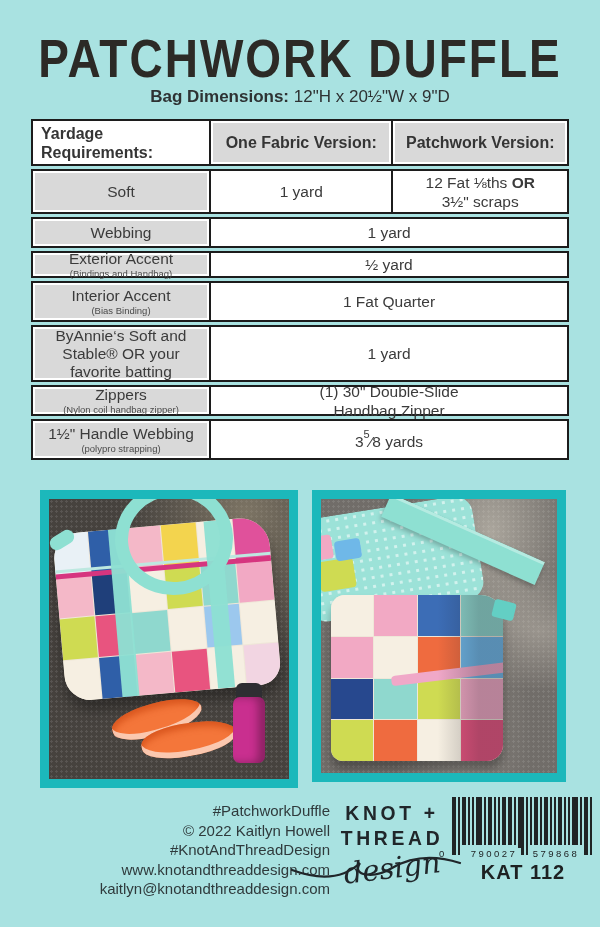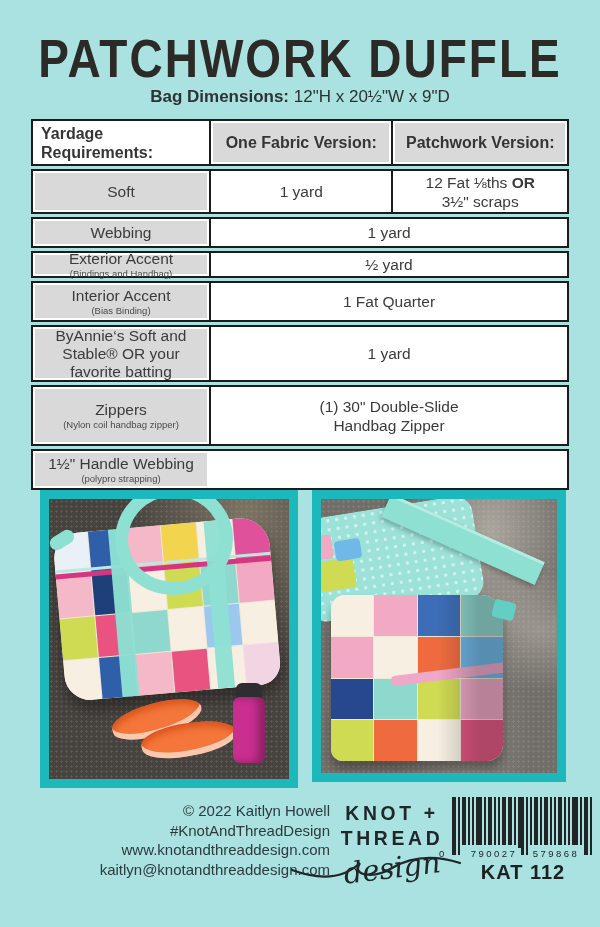--- a/index.html
+++ b/index.html
@@ -210,41 +210,46 @@
             <span class="lbl" style="padding:14px 8px">ByAnnie‘s Soft and Stable® OR your favorite batting</span>
           </div>
       </div>
       <div class="cell cgrow">
         <div class="vwrap">
             <span class="val">1 yard</span>
           </div>
       </div>
     </div>
 
-    <div class="trow" style="height:61px">
+    <div class="trow" style="height:31px">
       <div class="cell c1">
         <div class="gfill">
           <span class="lbl">Zippers</span>
           <span class="sub">(Nylon coil handbag zipper)</span>
         </div>
       </div>
       <div class="cell cgrow">
         <div class="vwrap">
             <span class="val">(1) 30" Double-Slide
 Handbag Zipper</span>
           </div>
       </div>
     </div>
 
     <div class="trow" style="height:41px">
       <div class="cell c1">
         <div class="gfill">
           <span class="lbl">1½" Handle Webbing</span>
           <span class="sub">(polypro strapping)</span>
         </div>
+      </div>
+      <div class="cell cgrow">
+        <div class="vwrap">
+            <span class="val"><span>3</span><sup class="fr">5</sup><span>⁄8</span><span> yards</span></span>
+          </div>
       </div>
     </div>
   </div>
 
   <div class="photo-frame pf-left">
     <div class="photo ph-left">
       <div class="bag">
         <div class="pgrid pgrid-6">
             <div style="background: rgb(233, 241, 246);"></div>
             <div style="background: rgb(47, 95, 168);"></div>
@@ -313,20 +318,21 @@
             <div style="background: rgb(232, 84, 127);"></div>
           </div>
         <div class="binding"></div>
         <div class="cube-shade"></div>
       </div>
       <div class="tabR"></div>
     </div>
   </div>
 
   <div class="footer-lines">
+    <div>#PatchworkDuffle</div>
     <div>© 2022 Kaitlyn Howell</div>
     <div>#KnotAndThreadDesign</div>
     <div>www.knotandthreaddesign.com</div>
     <div>kaitlyn@knotandthreaddesign.com</div>
   </div>
 
   <div class="logo">
     <div class="logo-line">KNOT +</div>
     <div class="logo-line">THREAD</div>
     <div class="logo-script">design</div>

